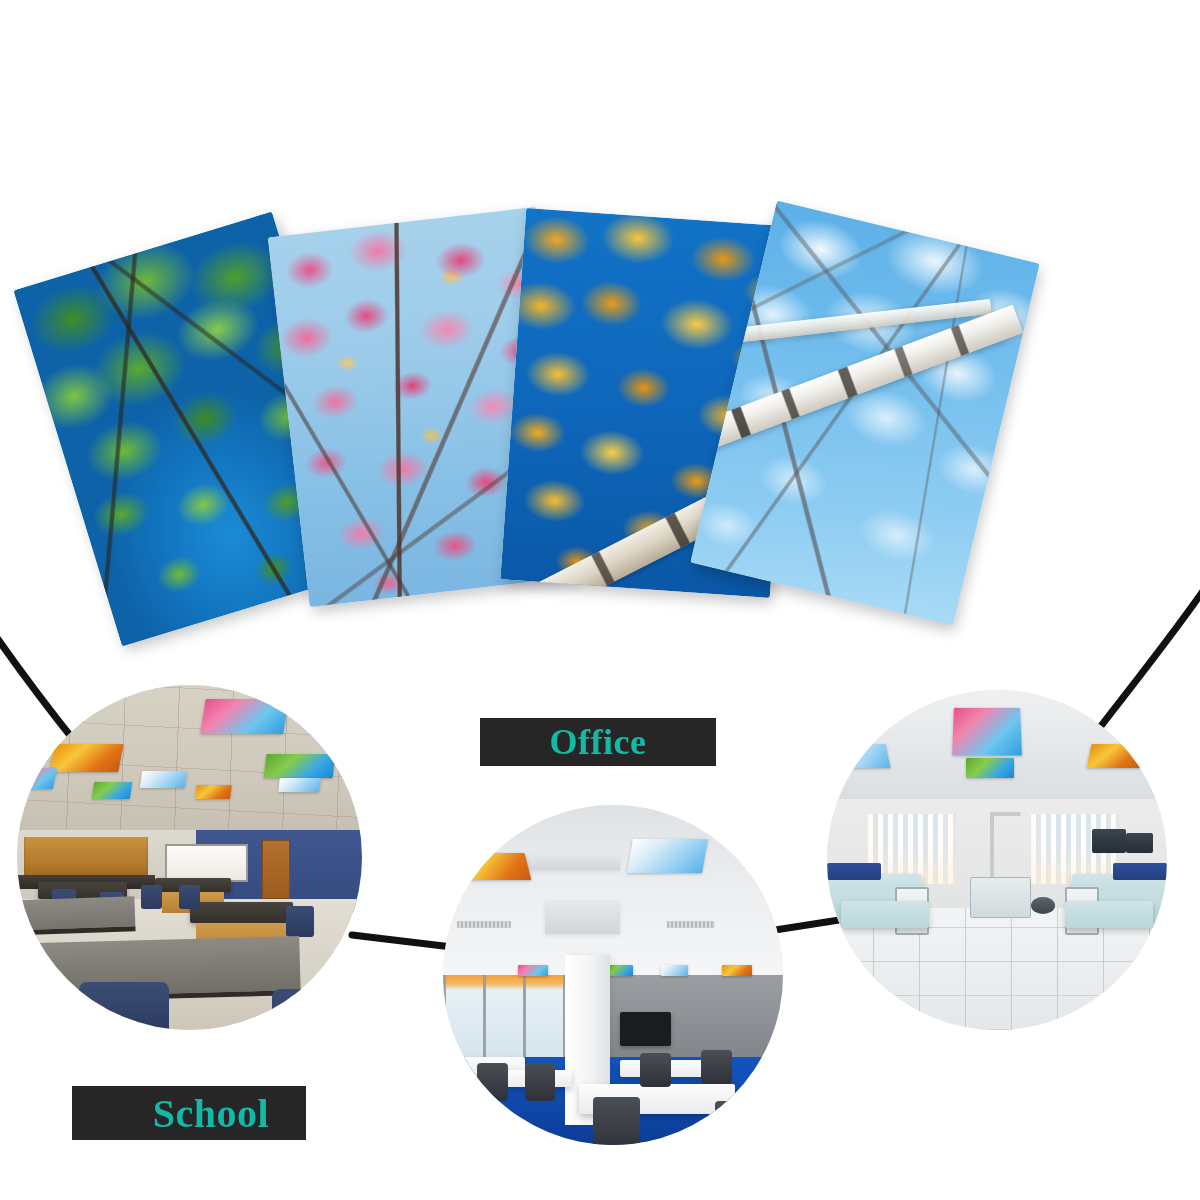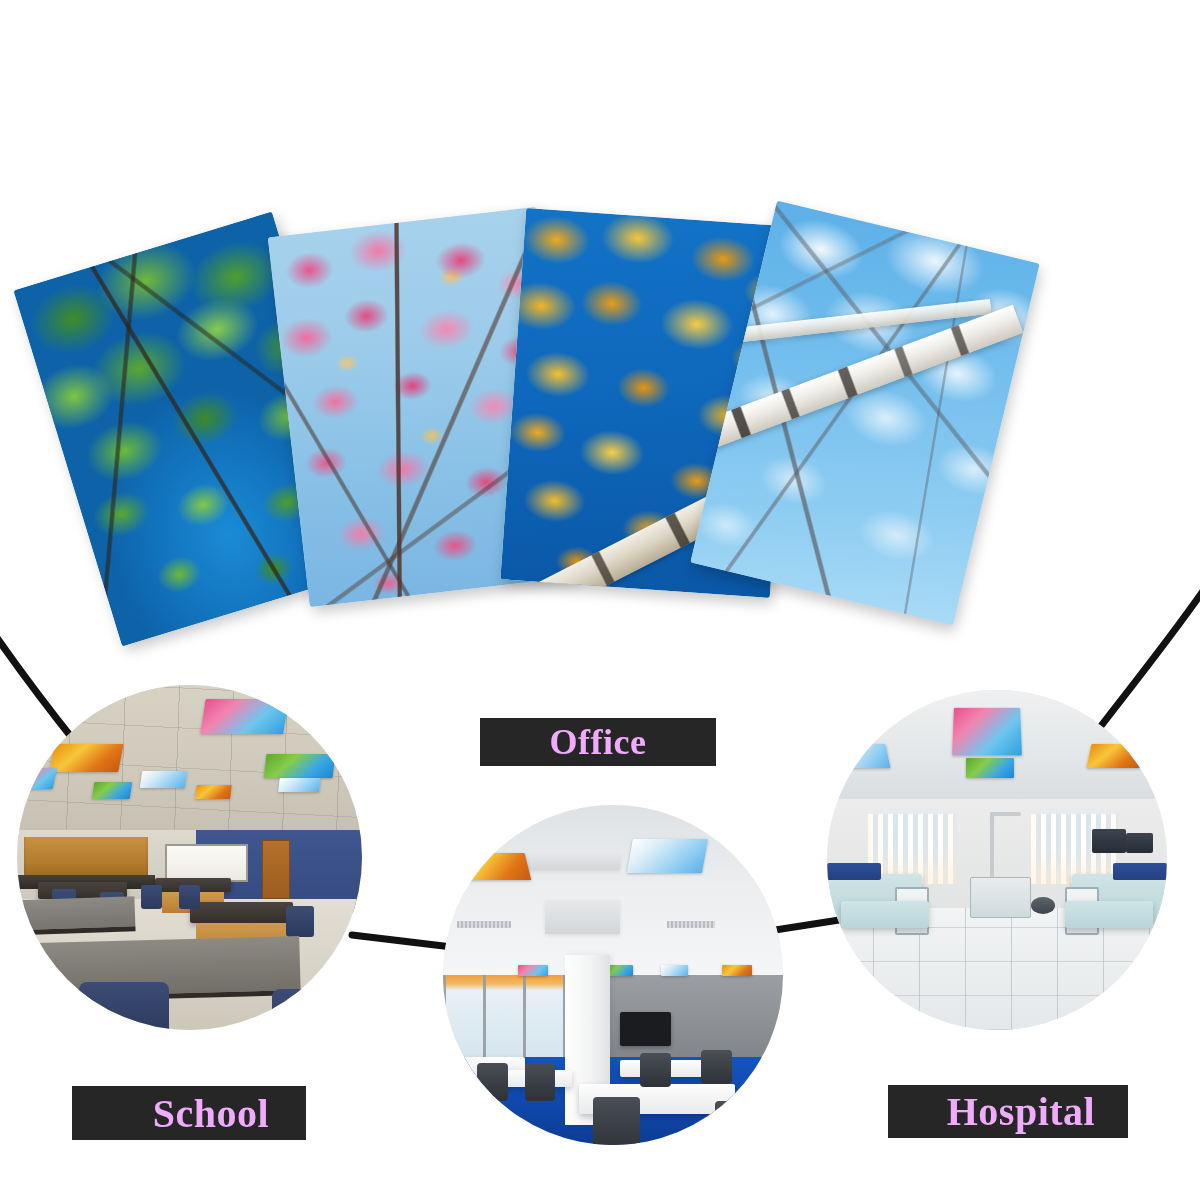--- a/index.html
+++ b/index.html
@@ -484,21 +484,21 @@
     border-radius: 2px;
   }
 
   
   .label-plate {
     position: absolute;
     background: #262626;
     display: flex;
     align-items: center;
     justify-content: center;
-    color: #f0abfc;
+    color: #14b8a6;
     font-family: "Liberation Serif", serif;
     font-weight: bold;
     letter-spacing: 0.5px;
     white-space: nowrap;
   }
   .label-school   { left: 72px;  top: 1086px; width: 234px; height: 54px; font-size: 40px; padding-left: 44px; }
   .label-office   { left: 480px; top: 718px;  width: 236px; height: 48px; font-size: 36px; }
   .label-hospital { left: 888px; top: 1085px; width: 240px; height: 53px; font-size: 40px; padding-left: 26px; }
 </style>
 </head>
@@ -662,17 +662,14 @@
     <div class="hp-bed-rail" style="left:0%; top:51%; width:16%; height:5%;"></div>
     <div class="hp-bed-panel" style="left:20%; top:58%; width:10%; height:14%;"></div>
     <div class="hp-bed" style="left:4%;  top:62%; width:26%; height:8%;"></div>
 
     <div class="hp-bed" style="left:72%; top:54%; width:32%; height:14%;"></div>
     <div class="hp-bed-rail" style="left:84%; top:51%; width:16%; height:5%;"></div>
     <div class="hp-bed-panel" style="left:70%; top:58%; width:10%; height:14%;"></div>
     <div class="hp-bed" style="left:70%; top:62%; width:26%; height:8%;"></div>
   </div>
 
-  <div class="label-plate label-hospital">
-    <span>Hospital</span>
-  </div>
 
 </div>
 
 </body></html>

